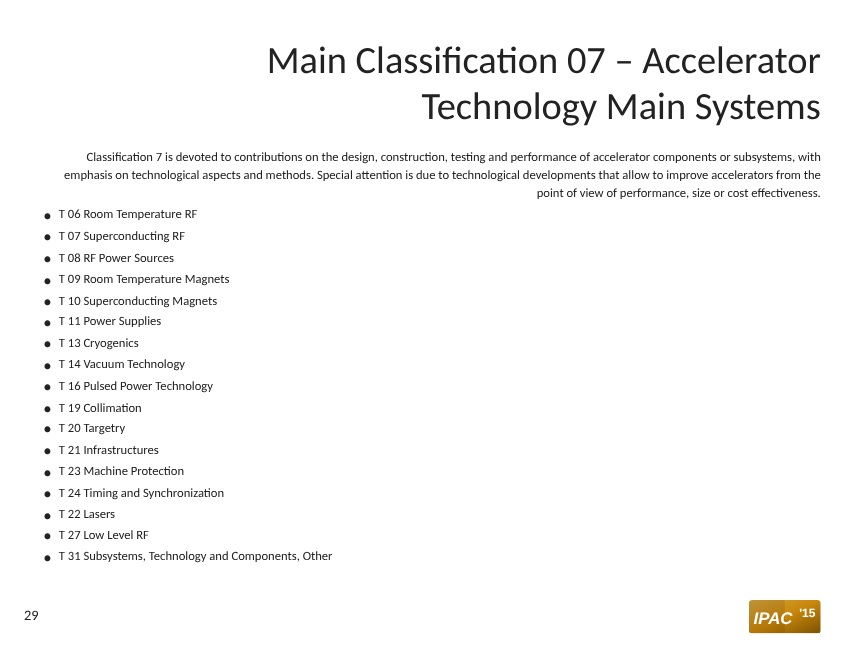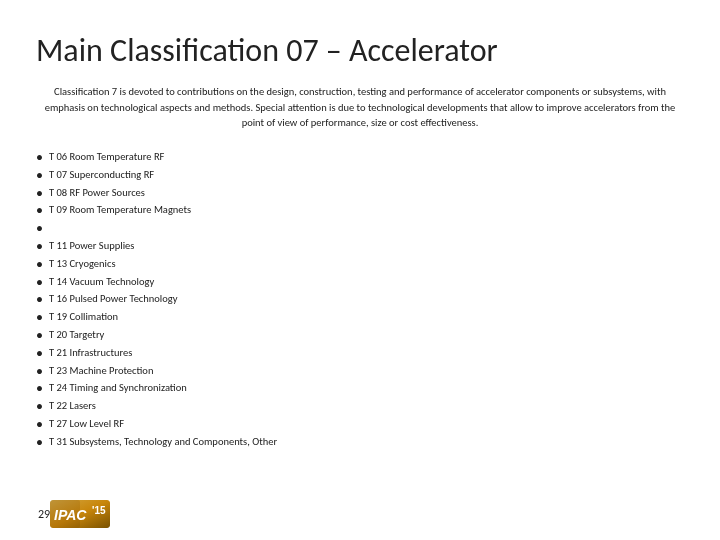--- a/index.html
+++ b/index.html
@@ -15,31 +15,31 @@
       width: 720px;
       height: 540px;
       padding: 28px 36px 20px 36px;
       display: flex;
       flex-direction: column;
     }
     .title {
       font-size: 32px;
       font-weight: 300;
       color: #222;
-      text-align: left;
+      text-align: right;
       line-height: 1.2;
       margin-bottom: 14px;
       margin-top: 4px;
     }
     .description {
       font-size: 10.5px;
       color: #222;
       line-height: 1.45;
-      margin-bottom: 20px;
-      text-align: center;
+      margin-bottom: 4px;
+      text-align: right;
     }
     .subclass-title {
       font-size: 10.5px;
       color: #222;
       margin-bottom: 4px;
     }
     .list-container {
       display: flex;
       flex-direction: column;
       gap: 1px;
@@ -54,24 +54,25 @@
     }
     .bullet {
       font-size: 14px;
       line-height: 1.2;
       color: #222;
       flex-shrink: 0;
     }
     .footer {
       position: absolute;
       bottom: 12px;
-      left: 38px;
+      left: 20px;
       right: 36px;
       display: flex;
       align-items: center;
+      justify-content: space-between;
     }
     .footer-page {
       font-size: 12px;
       color: #222;
     }
     .footer-center {
       font-size: 11px;
       color: #555;
       position: absolute;
       left: 50%;
@@ -84,20 +85,21 @@
       overflow: hidden;
       border-radius: 3px;
     }
   </style>
 </head>
 <body>
 
 <div class="slide">
   <h1 class="title">
     <span>Main Classification 07 – Accelerator</span><br>
+    <span>Technology Main Systems</span>
   </h1>
 
   <p class="description">Classification 7 is devoted to contributions on the design, construction, testing and performance of  accelerator components or subsystems, with emphasis on technological aspects and methods. Special attention is due  to technological developments that allow to improve accelerators from the point of view of performance, size or  cost effectiveness.</p>
 
 
   <div class="list-container">
   <div class="list-item">
         <span class="bullet">•</span>
         <span>T 06 Room Temperature RF</span>
       </div>
@@ -108,20 +110,21 @@
       <div class="list-item">
         <span class="bullet">•</span>
         <span>T 08 RF Power Sources</span>
       </div>
       <div class="list-item">
         <span class="bullet">•</span>
         <span>T 09 Room Temperature Magnets</span>
       </div>
       <div class="list-item">
         <span class="bullet">•</span>
+        <span>T 10 Superconducting Magnets</span>
       </div>
       <div class="list-item">
         <span class="bullet">•</span>
         <span>T 11 Power Supplies</span>
       </div>
       <div class="list-item">
         <span class="bullet">•</span>
         <span>T 13 Cryogenics</span>
       </div>
       <div class="list-item">

